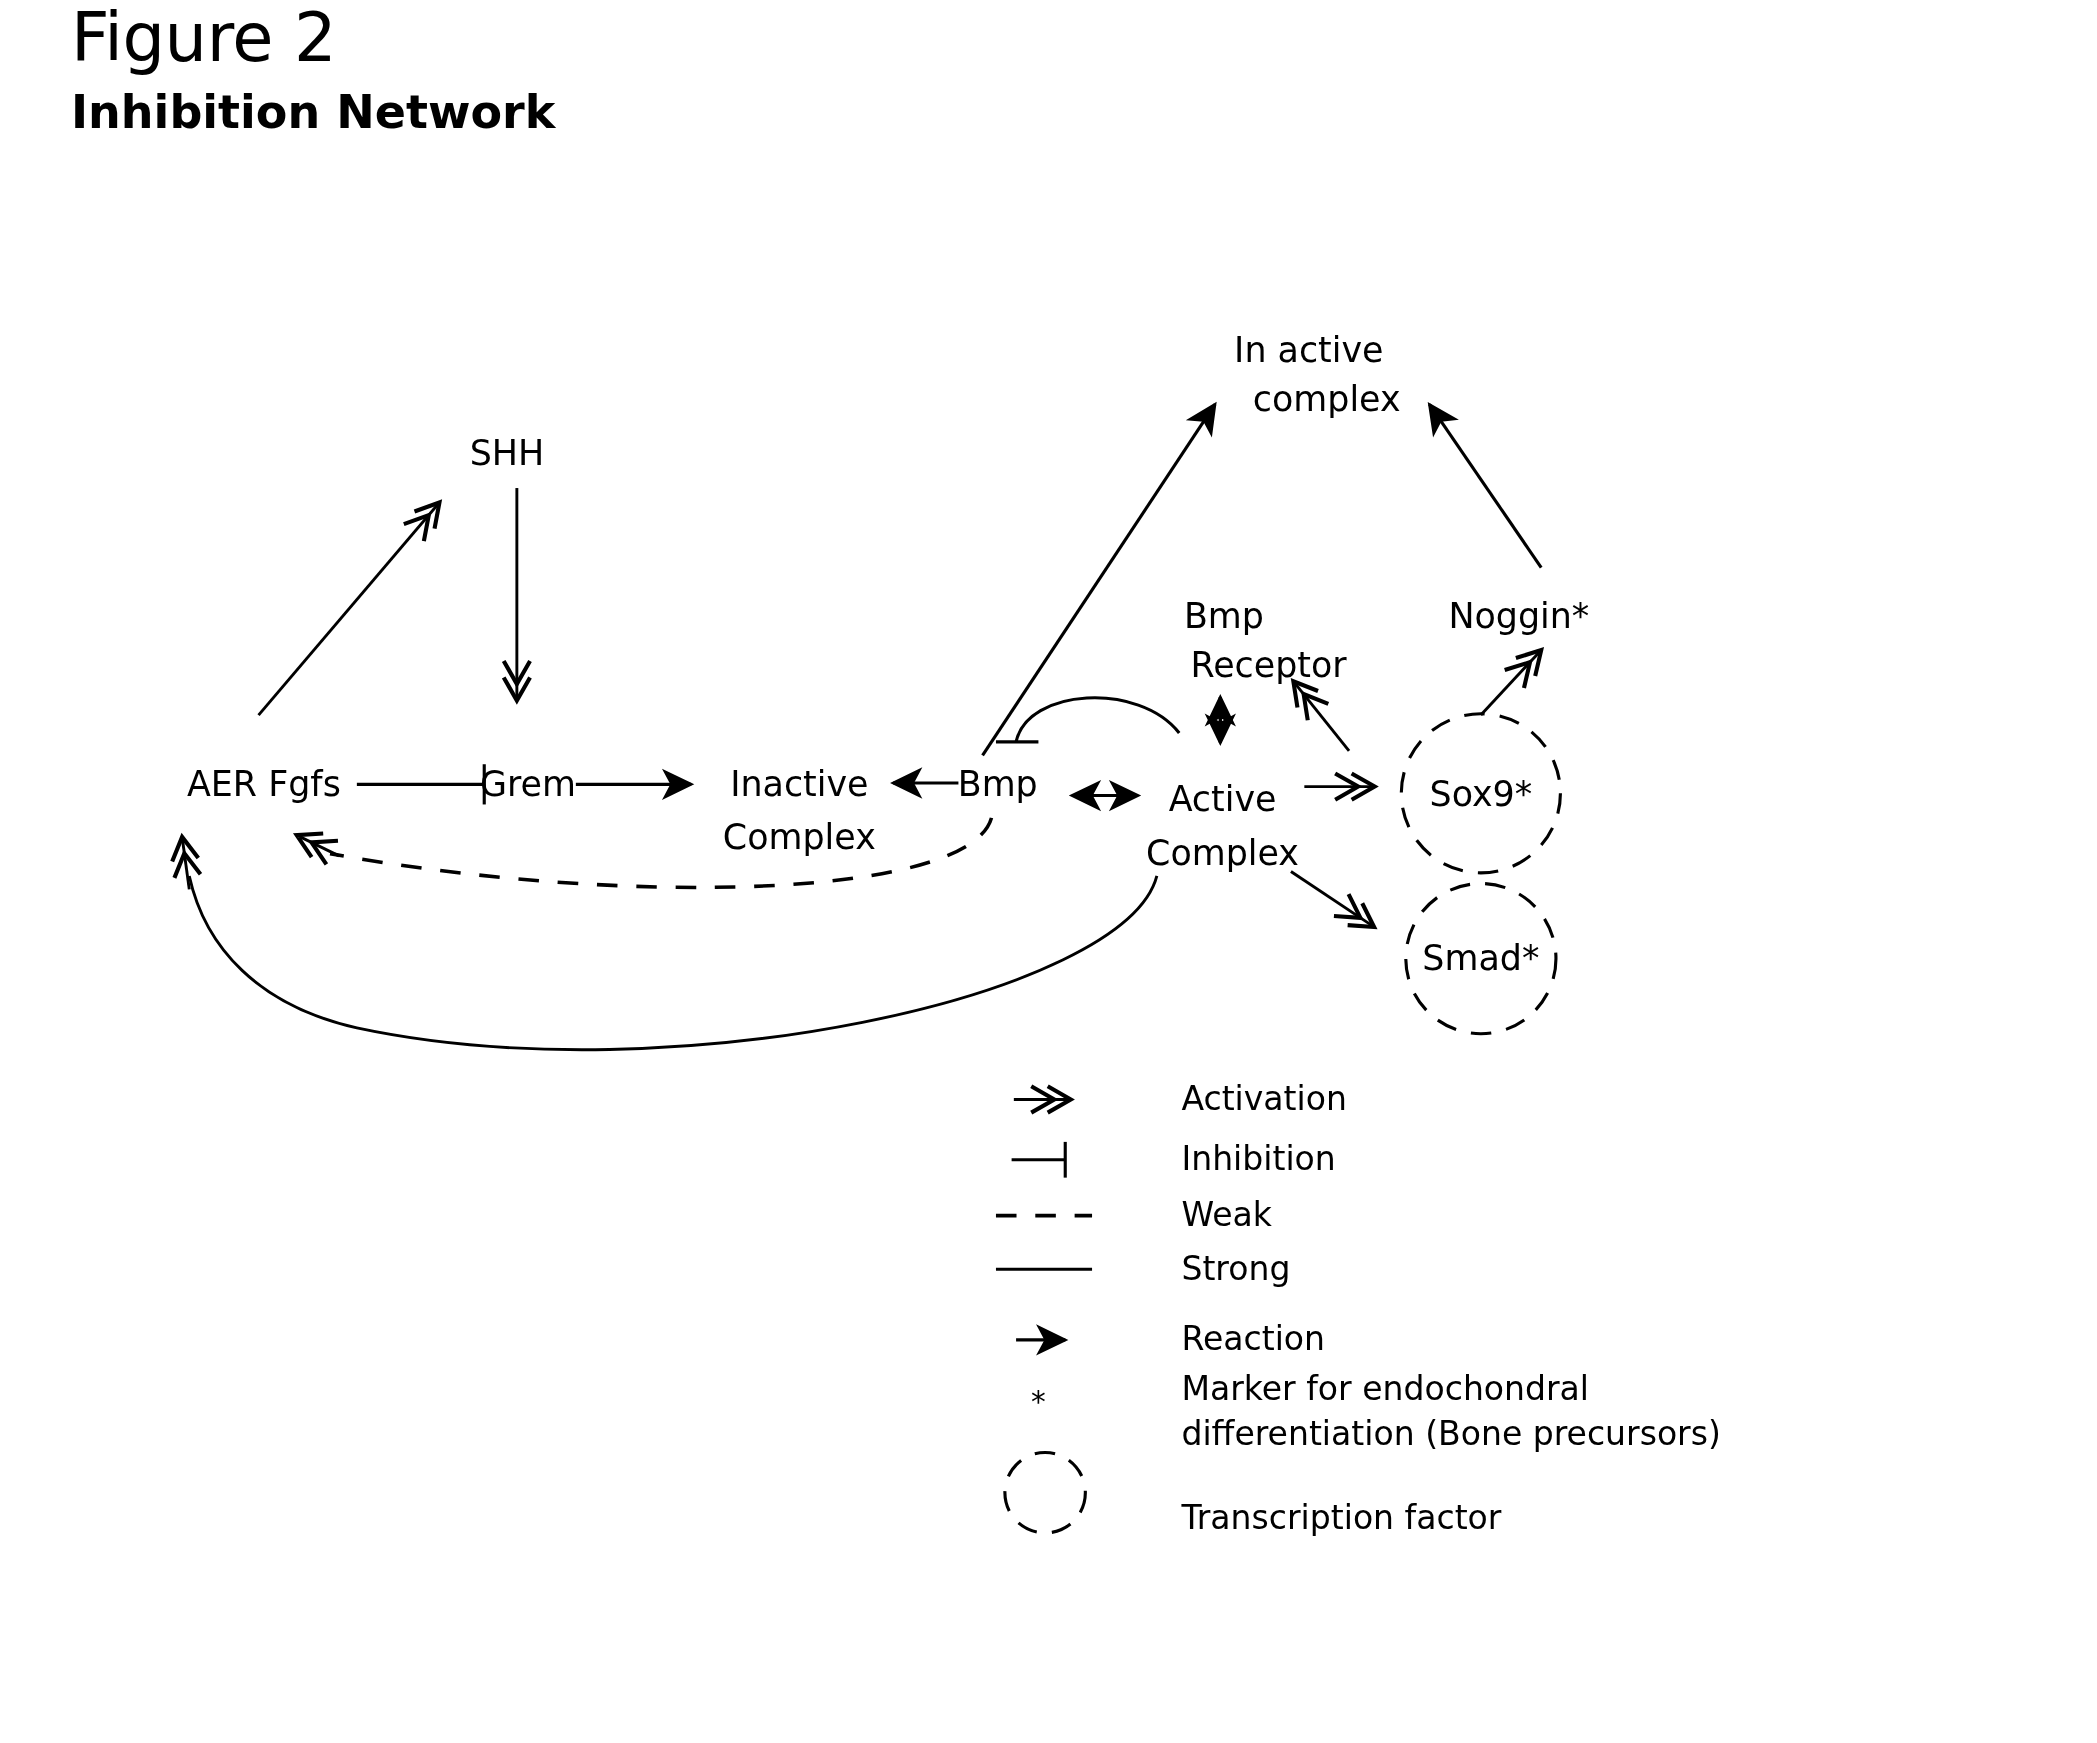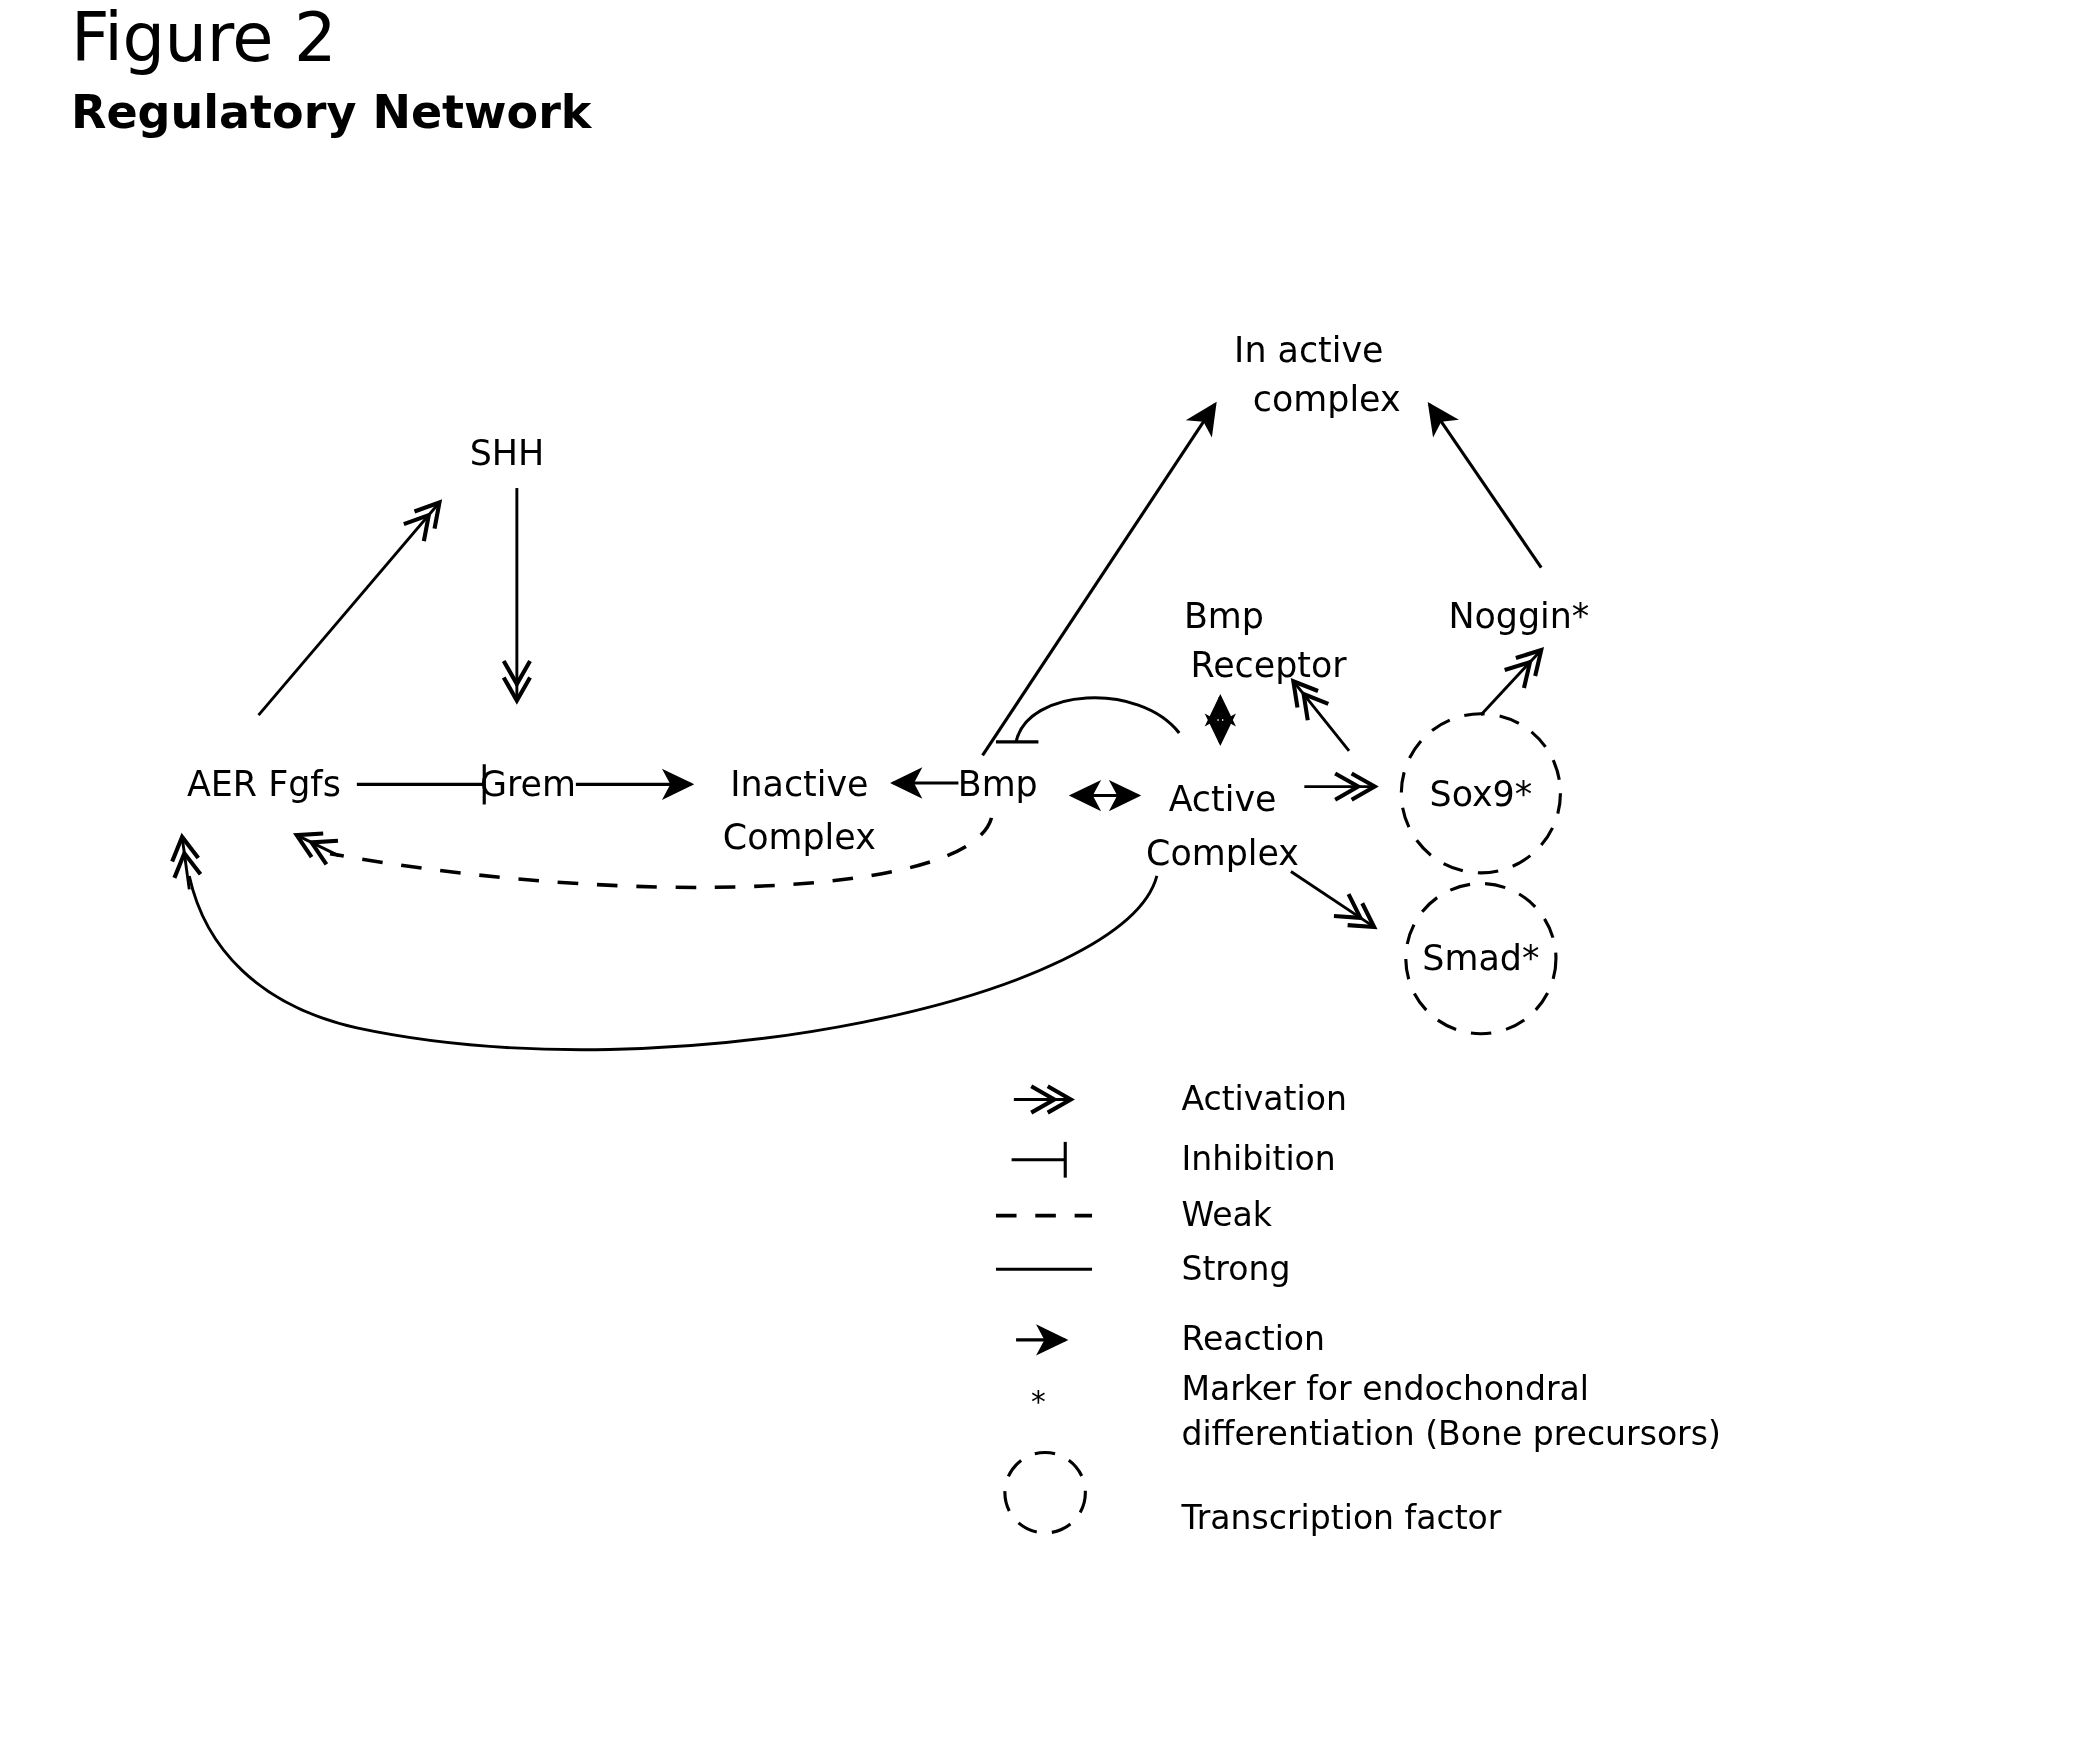--- a/index.html
+++ b/index.html
@@ -86,21 +86,21 @@
     stroke-dasharray: 46 34;
   }
 </style>
 </head>
 <body>
 
 <div id="figure-root">
 
   <div class="title-block">
     <div class="fig-title">Figure 2</div>
-    <div class="fig-subtitle">Regulatory Network</div>
+    <div class="fig-subtitle">Inhibition Network</div>
   </div>
 
   <svg class="diagram" viewBox="0 0 4692 3900">
     <defs>
       <marker id="arrowOpen" viewBox="0 0 40 40" refX="30" refY="20" markerWidth="13" markerHeight="13" orient="auto">
         <path d="M4,4 L34,20 L4,36" fill="none" stroke="#000" stroke-width="5"></path>
       </marker>
       <marker id="arrowOpen2" viewBox="0 0 60 40" refX="48" refY="20" markerWidth="17" markerHeight="13" orient="auto">
         <path d="M4,4 L32,20 L4,36" fill="none" stroke="#000" stroke-width="5"></path>
         <path d="M24,4 L52,20 L24,36" fill="none" stroke="#000" stroke-width="5"></path>

